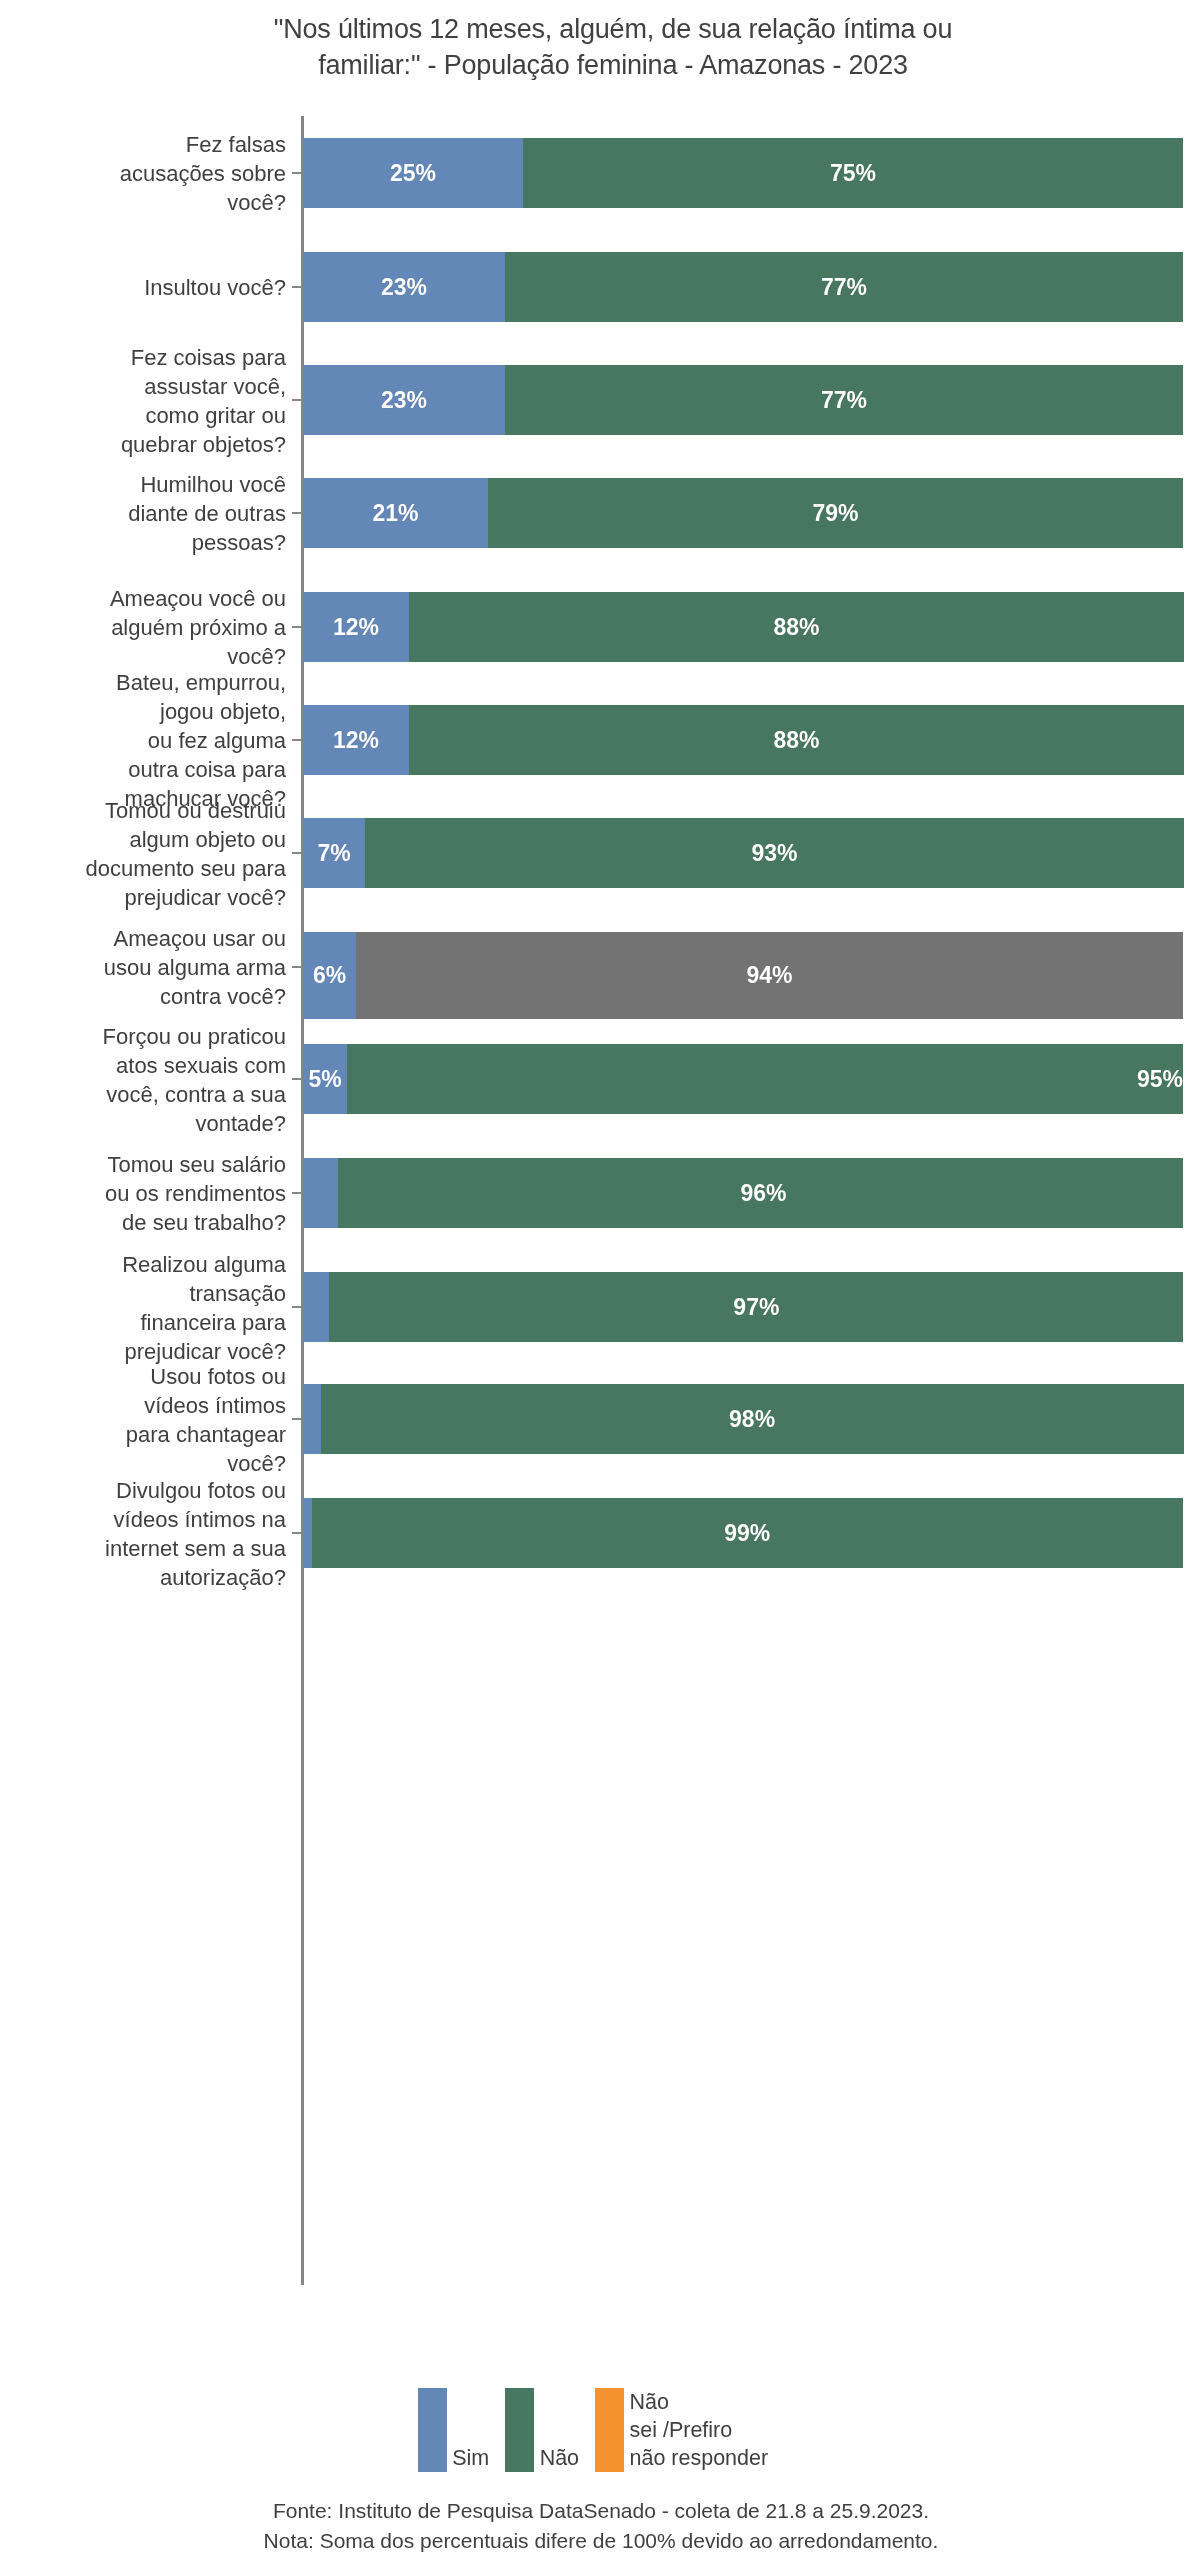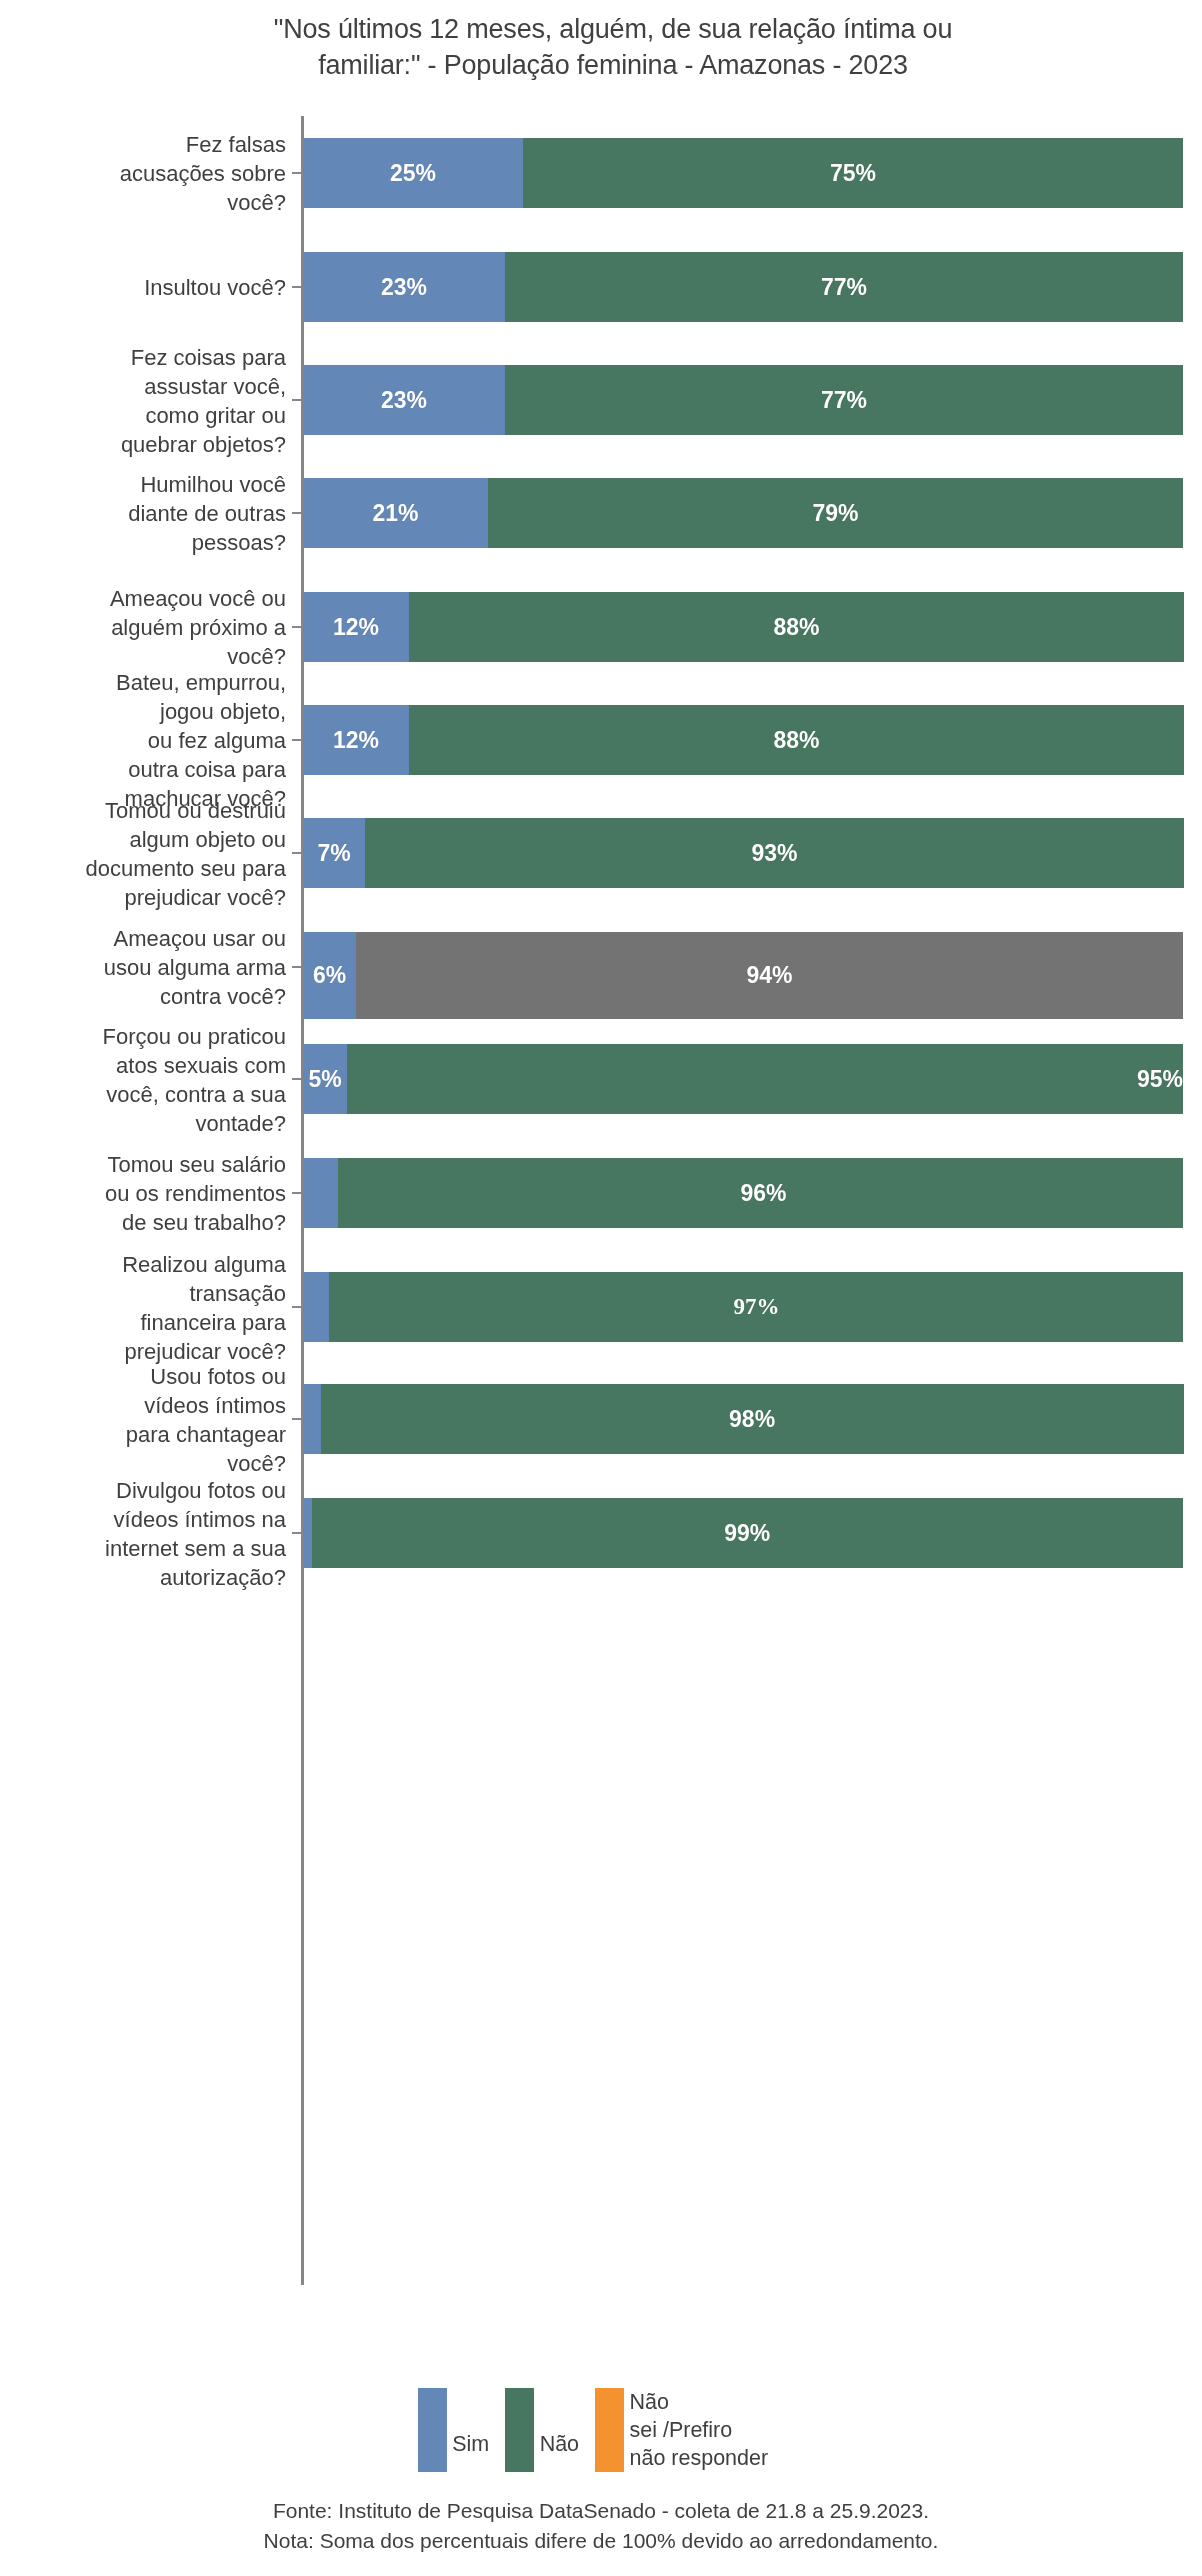--- a/index.html
+++ b/index.html
@@ -101,21 +101,21 @@
     left: 0;
     top: 2388px;
     width: 1202px;
     display: flex;
     justify-content: center;
     align-items: flex-start;
     gap: 0px;
   }
   .legend-item {
     display: flex;
-    align-items: center;
+    align-items: flex-end;
     margin-right: 16px;
   }
   .legend-swatch {
     width: 29px;
     height: 84px;
     flex: 0 0 auto;
     margin-right: 5.4px;
   }
   .legend-label {
     font-size: 21.5px;
@@ -290,21 +290,21 @@
           <span>96%</span>
         </div>
       </div>
     </div>
     <div class="row" style="top: 1156px; height: 70px;">
       <div class="row-label" style="top: -22.4px;">Realizou alguma
 transação
 financeira para
 prejudicar você?</div>
       <div class="tick" style="top: 34px;"></div>
-      <div class="bars" style="width: 720px; font-family: Liberation Serif, serif;">
+      <div class="bars" style="width: 720px;">
         <div class="seg sim" style="left: 0px; width: 26.4px; background: rgb(99, 135, 182);"></div>
         <div class="seg nao" style="left: 26.4px; width: 854px; background: rgb(71, 118, 97);">
           <span>97%</span>
         </div>
       </div>
     </div>
     <div class="row" style="top: 1268px; height: 70px;">
       <div class="row-label" style="top: -22.4px;">Usou fotos ou
 vídeos íntimos
 para chantagear

